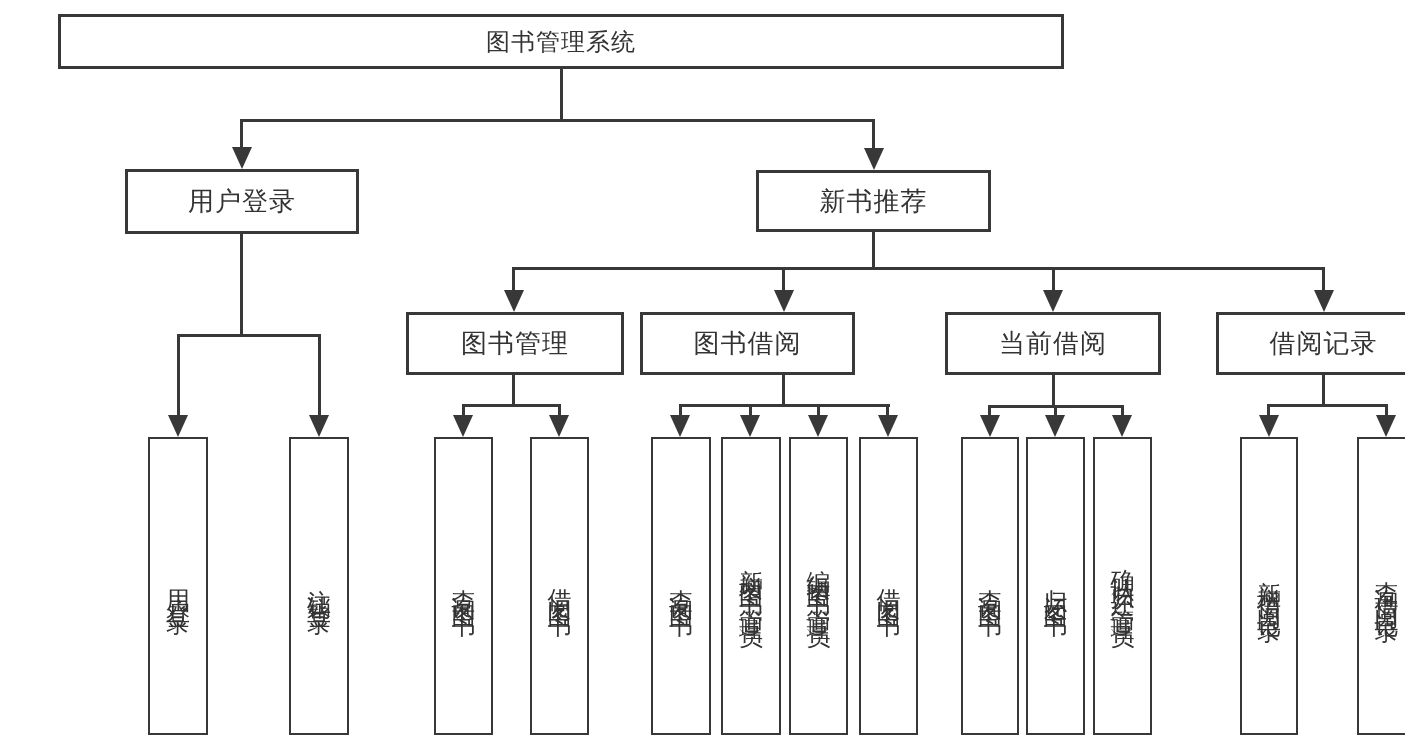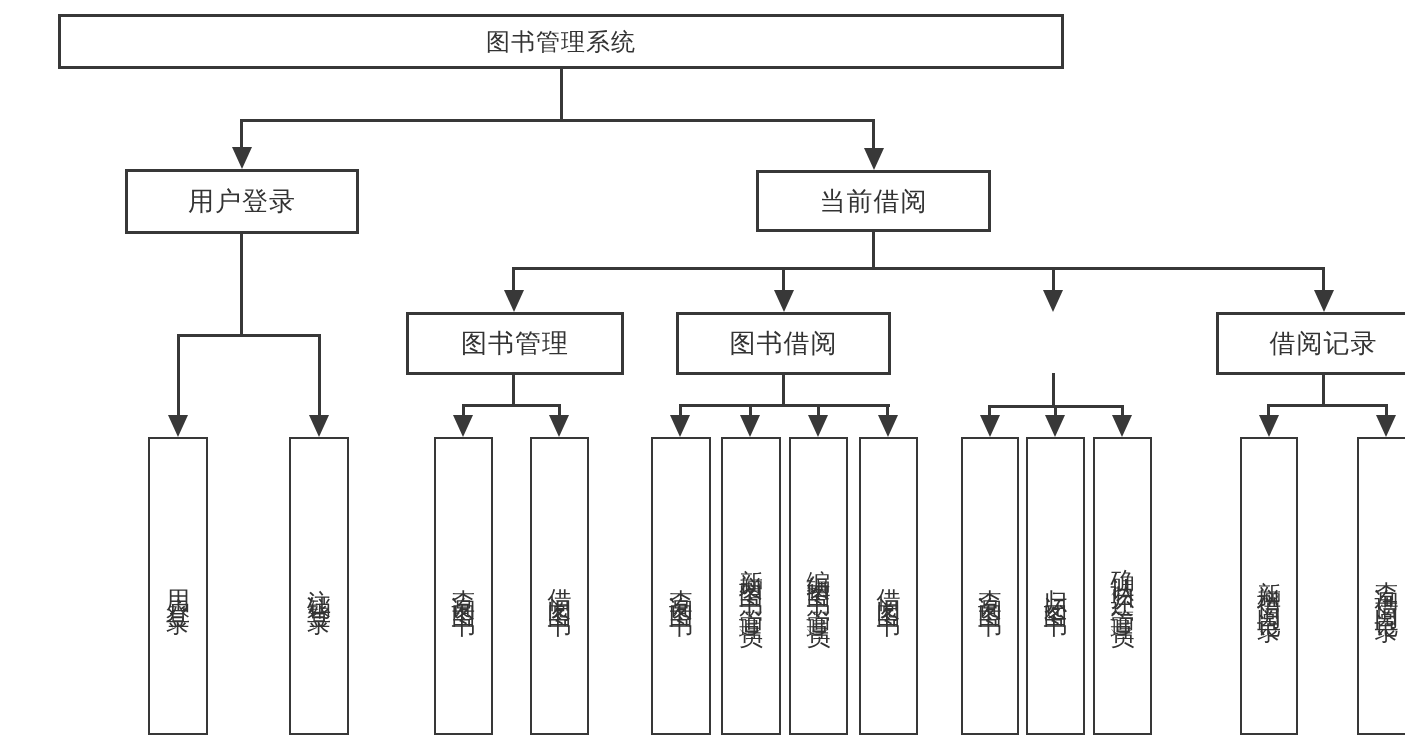--- a/index.html
+++ b/index.html
@@ -43,21 +43,21 @@
   <div class="hline" style="left:196px;top:119px;width:635px"></div>
   <div class="vline" style="left:196px;top:119px;height:33px"></div>
   <div class="arrow" style="left:188px;top:147px"></div>
   <div class="vline" style="left:828px;top:119px;height:33px"></div>
   <div class="arrow" style="left:820px;top:148px"></div>
 
   <div class="box" style="left:81px;top:169px;width:234px;height:65px">
     <span>用户登录</span>
   </div>
   <div class="box" style="left:712px;top:170px;width:235px;height:62px">
-    <span>当前借阅</span>
+    <span>新书推荐</span>
   </div>
 
   <div class="vline" style="left:196px;top:232px;height:104px"></div>
   <div class="hline" style="left:133px;top:334px;width:144px"></div>
   <div class="vline" style="left:133px;top:334px;height:84px"></div>
   <div class="arrow" style="left:124px;top:415px"></div>
   <div class="vline" style="left:274px;top:334px;height:84px"></div>
   <div class="arrow" style="left:265px;top:415px"></div>
 
   <div class="vline" style="left:828px;top:230px;height:40px"></div>
@@ -67,22 +67,25 @@
   <div class="vline" style="left:738px;top:267px;height:26px"></div>
   <div class="arrow" style="left:730px;top:290px"></div>
   <div class="vline" style="left:1008px;top:267px;height:26px"></div>
   <div class="arrow" style="left:999px;top:290px"></div>
   <div class="vline" style="left:1278px;top:267px;height:26px"></div>
   <div class="arrow" style="left:1270px;top:290px"></div>
 
   <div class="box" style="left:362px;top:312px;width:218px;height:63px">
     <span>图书管理</span>
   </div>
-  <div class="box" style="left:632px;top:312px;width:215px;height:63px">
+  <div class="box" style="left:596px;top:312px;width:215px;height:63px">
     <span>图书借阅</span>
+  </div>
+  <div class="box" style="left:901px;top:312px;width:216px;height:63px">
+    <span>当前借阅</span>
   </div>
   <div class="box" style="left:1172px;top:312px;width:215px;height:63px">
     <span>借阅记录</span>
   </div>
 
   <div class="vline" style="left:468px;top:373px;height:34px"></div>
   <div class="vline" style="left:738px;top:373px;height:34px"></div>
   <div class="vline" style="left:1008px;top:373px;height:34px"></div>
   <div class="vline" style="left:1278px;top:373px;height:34px"></div>
 

